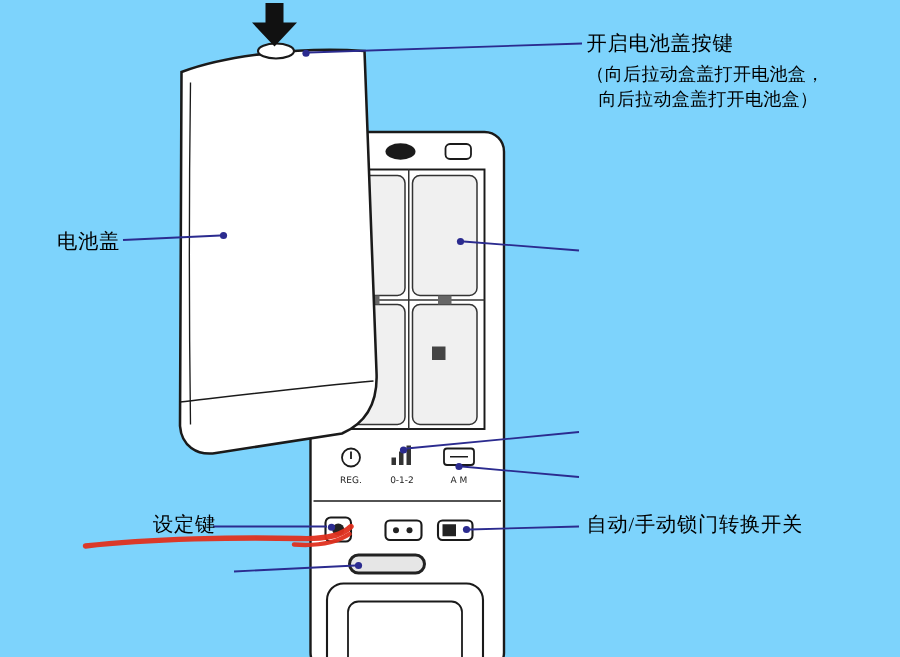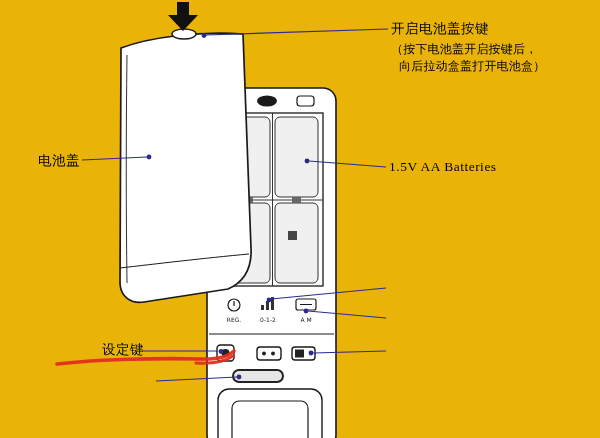--- a/index.html
+++ b/index.html
@@ -1,17 +1,17 @@
 <!DOCTYPE html>
 <html><head>
 <meta charset="utf-8">
 <style>
   html,body { margin:0; padding:0; background:#fff; }
   .stage {
-    position:relative; width:600px; height:438px; background:#eab308;
+    position:relative; width:600px; height:438px; background:#7dd3fc;
     overflow:hidden; font-family:"Liberation Serif","DejaVu Serif",serif;
   }
   .stage svg { position:absolute; left:0; top:0; }
   .lbl {
     position:absolute; font-size:13.5px; color:#000; white-space:nowrap;
     letter-spacing:0.5px; line-height:1.25;
   }
   .lbl.small { font-size:12px; letter-spacing:0.2px; }
   .mark { font-family:"DejaVu Sans",sans-serif; font-size:6px; fill:#222; }
   .outline { fill:#ffffff; stroke:#1a1a1a; }
@@ -114,25 +114,25 @@
       <circle class="dot" cx="239" cy="377" r="2.4"></circle>
     </g>
 
     <g stroke="#e0301e" fill="none" stroke-linecap="round" opacity="0.95">
       <path d="M 57,364 C 100,359 160,358 200,359 C 215,359.5 227,358 234,351" stroke-width="3.6"></path>
       <path d="M 196,363 C 210,364 224,362 233,356" stroke-width="3"></path>
     </g>
   </svg>
 
   <div class="lbl" style="left:391px; top:21px;">开启电池盖按键</div>
-  <div class="lbl small" style="left:391px; top:42px;">（按下电池盖开启按键后，</div>
+  <div class="lbl small" style="left:391px; top:42px;">（向后拉动盒盖打开电池盒，</div>
   <div class="lbl small" style="left:399px; top:59px;">向后拉动盒盖打开电池盒）</div>
 
   <div class="lbl" style="left:38px; top:153px;">电池盖</div>
 
-  <div class="lbl" style="left:389px; top:159px;">1.5V AA Batteries</div>
 
 
 
+  <div class="lbl" style="left:391px; top:342px;">自动/手动锁门转换开关</div>
 
   <div class="lbl" style="left:102px; top:342px;font-family:Liberation Serif, serif;">设定键</div>
 
 </div>
 
 </body></html>

